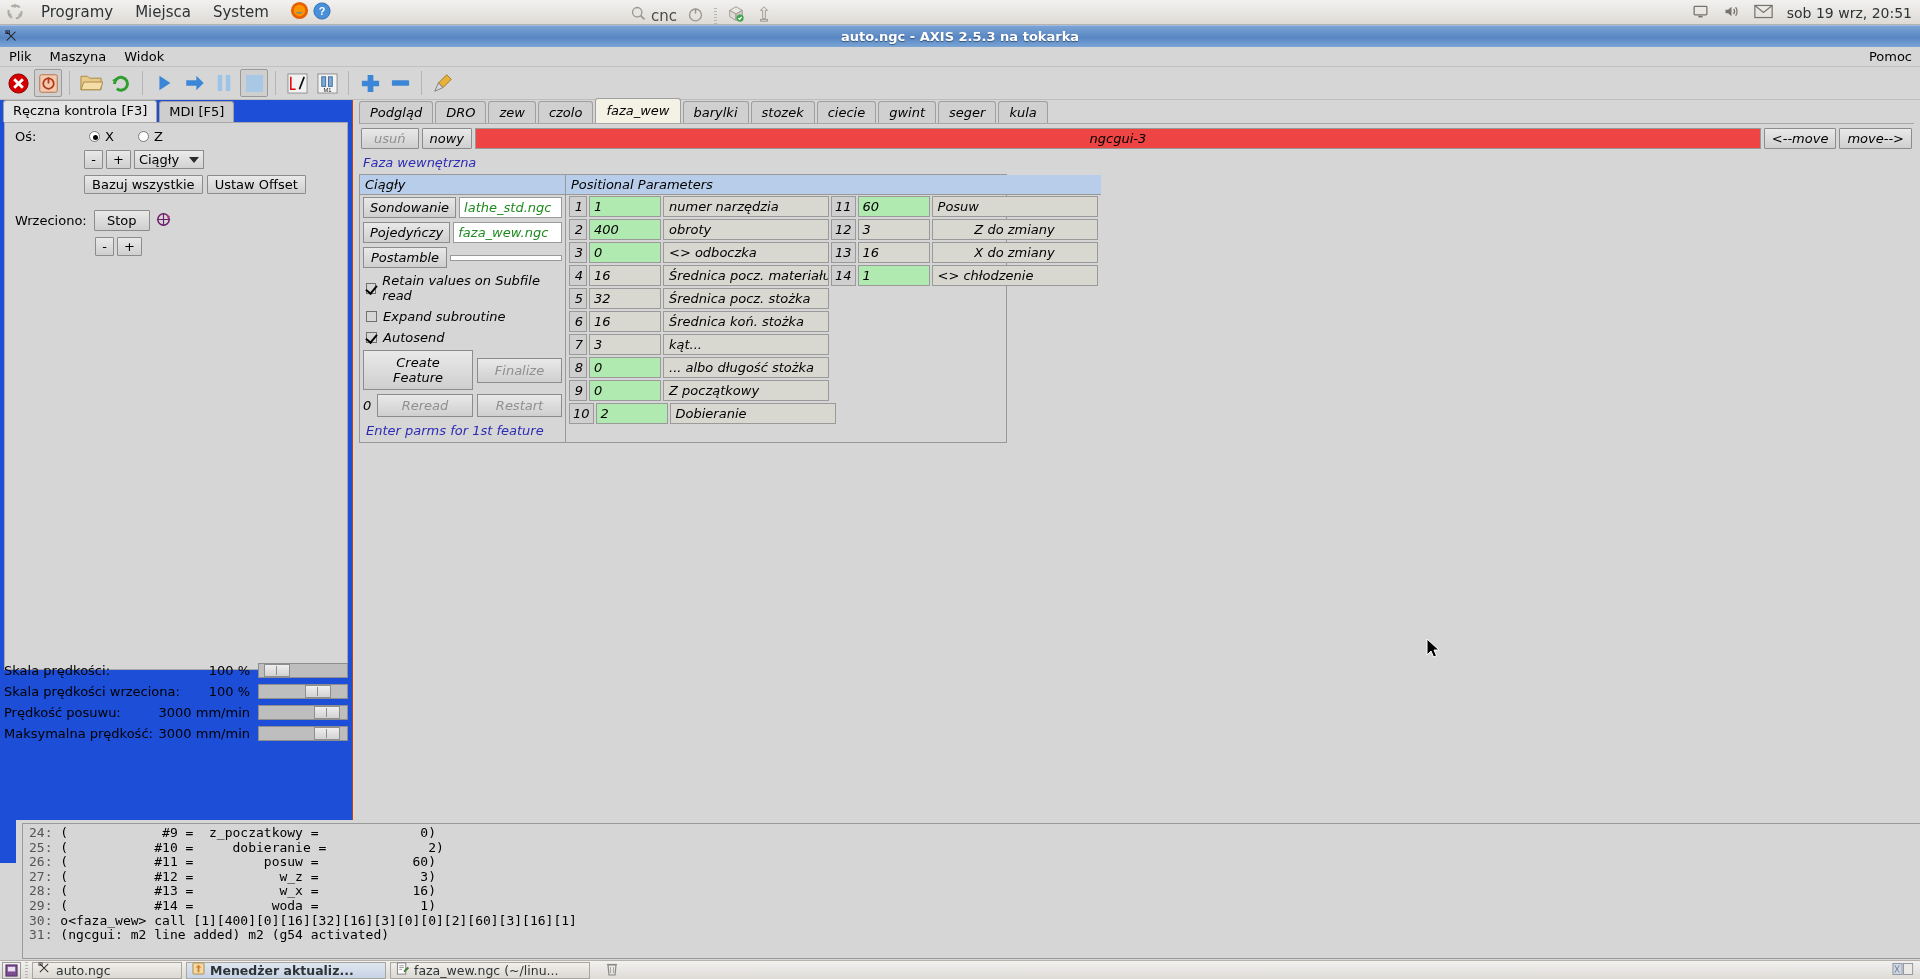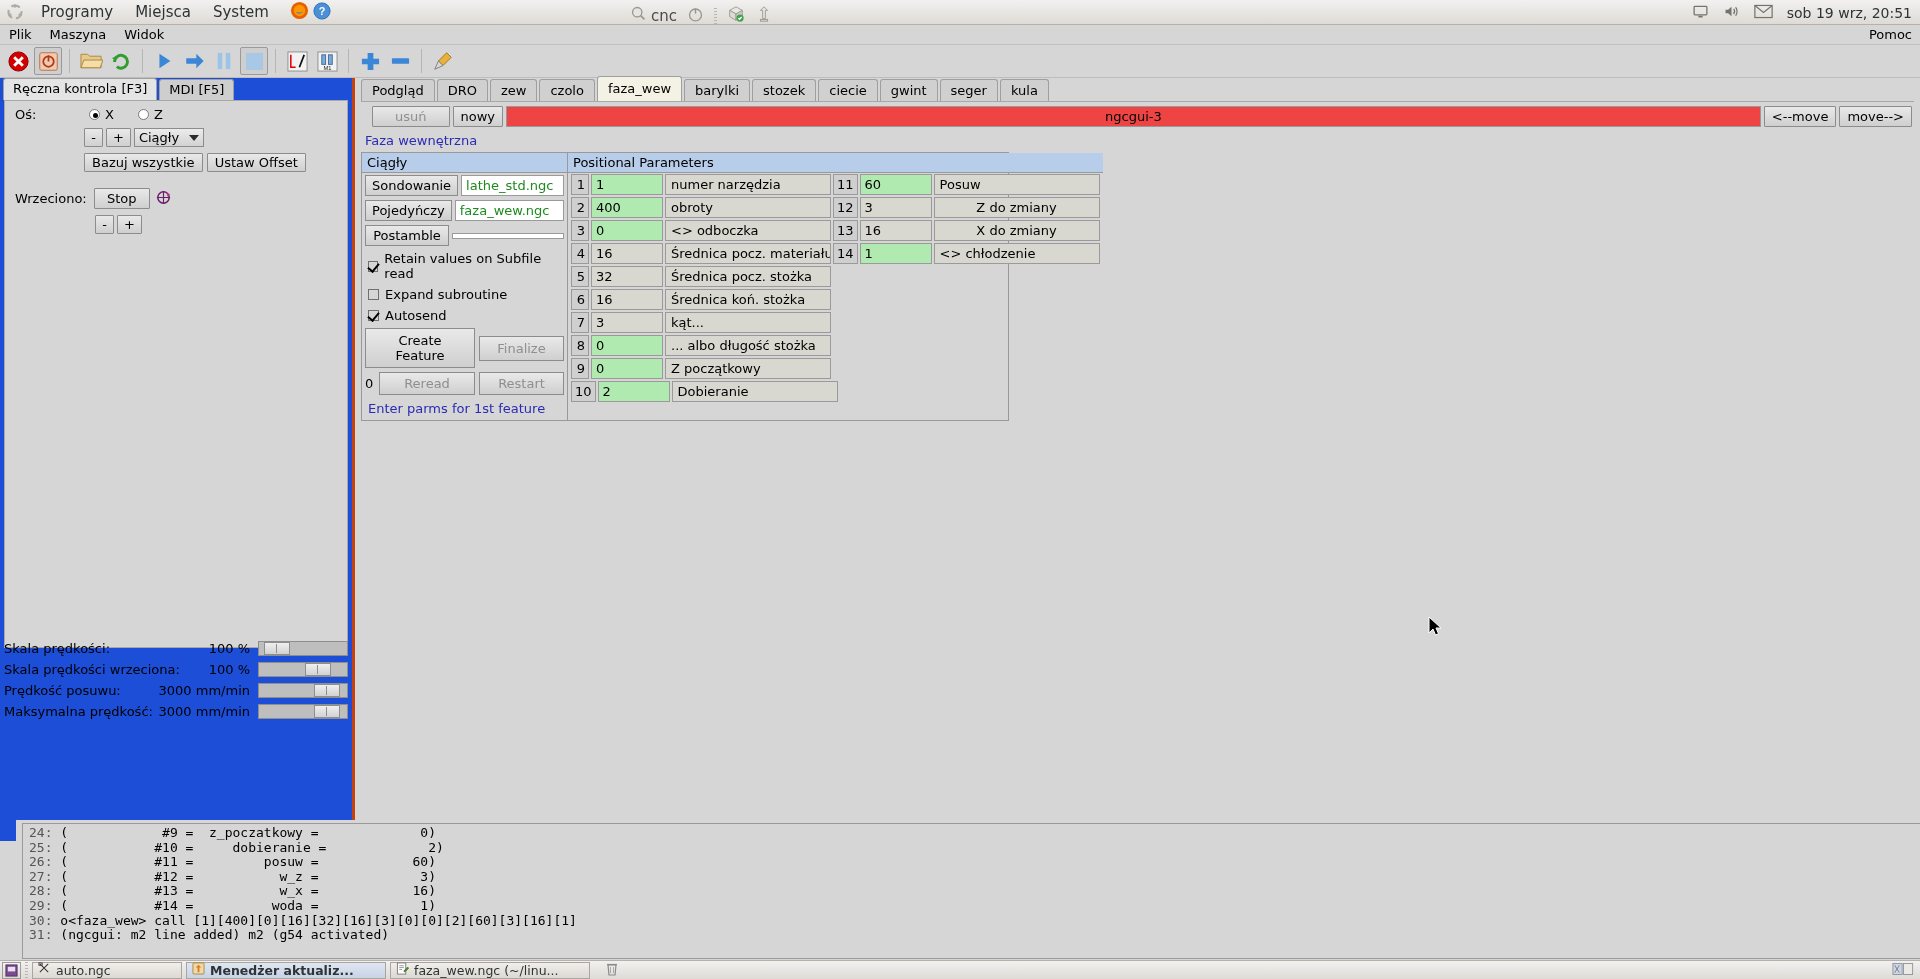--- a/index.html
+++ b/index.html
@@ -100,21 +100,21 @@
     background:#bebebe; position:relative; flex:0 0 auto;
   }
   .thumb{
     position:absolute; top:0px; width:26px;height:13px;
     background:linear-gradient(to bottom,#efefef,#d2d2d2);
     border:1px solid #8e8e8e;
   }
   .thumb::after{ content:""; position:absolute; left:11px; top:1px; width:1px;height:9px;background:#8e8e8e;}
 
   
-  .rightpane{ flex:1; background:#d6d6d6; border-left:3px solid #c2410c; position:relative;}
+  .rightpane{ flex:1; background:#d6d6d6; border-left:1px solid #c2410c; position:relative;font-style:italic;}
   .rp-tabrow{ display:flex; align-items:flex-end; height:23px; padding-left:6px; }
   .rp-tab{
     font-size:13px; padding:3px 10px 3px 10px; background:#d0d0d0;
     border:1px solid #9f9f9f; border-bottom:none; border-radius:3px 3px 0 0;
     margin-right:2px;
   }
   .rp-tab.active{ background:#f4f2e4; padding:4px 10px 5px 10px; font-weight:normal;}
   .rp-body{ border-top:1px solid #a8a8a8; margin:0 6px; height:735px; }
 
   .ngc-bar{ display:flex; align-items:center; gap:3px; padding:4px 2px 2px 2px; }
@@ -281,20 +281,29 @@
           <rect x="1" y="1" width="20" height="14" fill="none" stroke="#77736c" stroke-width="1.4"></rect>
           <path d="M1 1l10 8 10-8" fill="none" stroke="#77736c" stroke-width="1.4"></path>
         </svg>
     </span>
     <span class="gp-clock">sob 19 wrz, 20:51</span>
   </div>
 </div>
 
 <div class="axis-win">
 
+  <div class="titlebar">
+    <div class="tb-icon">
+      <svg width="14" height="14" viewBox="0 0 16 16">
+          <path d="M2 2l10 10M12 2L2 12" stroke="#1a1a1a" stroke-width="1.2" fill="none"></path>
+          <rect x="1" y="1" width="4" height="3" fill="none" stroke="#1a1a1a" stroke-width="1"></rect>
+        </svg>
+    </div>
+    <div class="tb-title">auto.ngc - AXIS 2.5.3 na tokarka</div>
+  </div>
 
   <div class="menubar">
     <div class="mi">Plik</div>
     <div class="mi">Maszyna</div>
     <div class="mi">Widok</div>
     <div class="help">Pomoc</div>
   </div>
 
   <div class="toolbar">
     <div class="tb-btn">
@@ -473,21 +482,21 @@
         <div class="rp-tab">stozek</div>
         <div class="rp-tab">ciecie</div>
         <div class="rp-tab">gwint</div>
         <div class="rp-tab">seger</div>
         <div class="rp-tab">kula</div>
       </div>
 
       <div class="rp-body">
 
         <div class="ngc-bar">
-          <span class="btn" style="color:#8f8f8f; padding:2px 22px;margin-left:9px;">usuń</span>
+          <span class="btn" style="color:#8f8f8f; padding:2px 12px;">usuń</span>
           <span class="btn" style="padding:2px 7px;">nowy</span>
           <span class="ngc-entry">ngcgui-3</span>
           <span class="btn" style="padding:2px 7px;">&lt;--move</span>
           <span class="btn" style="padding:2px 7px;">move--&gt;</span>
         </div>
 
         <div class="section-title">Faza wewnętrzna</div>
 
         <div class="panels">
 

